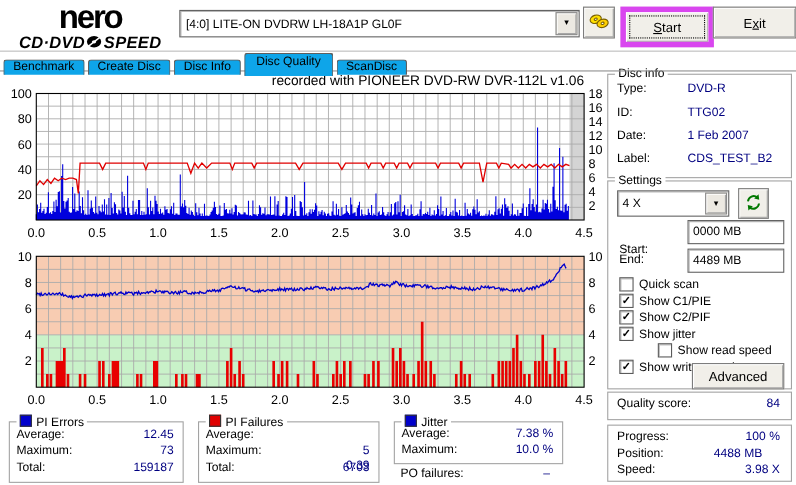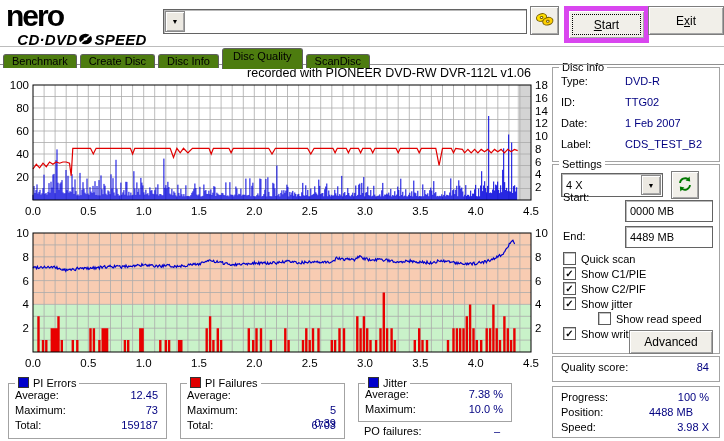--- a/index.html
+++ b/index.html
@@ -1,20 +1,20 @@
 <!DOCTYPE html>
 <html><head>
 <meta charset="utf-8">
 <style>
   html,body{margin:0;padding:0;background:#fff;}
   #win{position:relative;width:724px;height:441px;background:#fff;overflow:hidden;
        font-family:"Liberation Sans",sans-serif;font-size:11px;color:#000;}
   .abs{position:absolute;}
   
-  #logo{left:6px;top:1px;width:152px;line-height:1;}
+  #logo{left:6px;top:1px;width:152px;text-align:center;line-height:1;}
   #logo .l1{font-size:30px;font-weight:800;letter-spacing:-2px;}
   #logo .l2{font-size:15px;font-weight:800;font-style:italic;letter-spacing:.3px;
             display:flex;align-items:center;justify-content:center;gap:1px;margin-top:1px;}
   .sunken{background:#fff;border:1px solid #636363;box-shadow:inset 1px 1px 0 #b9b9b9;}
   #drivebox{left:163px;top:9px;width:362px;height:23px;display:flex;align-items:center;}
   #drivetext{flex:1;padding-left:5px;white-space:nowrap;overflow:hidden;}
   .combobtn{width:18px;height:19px;margin:1px;background:#ece9e2;border:1px solid #8a8a8a;
             box-shadow:inset 1px 1px 0 #fff,inset -1px -1px 0 #a7a7a7;
             display:flex;align-items:center;justify-content:center;font-size:7px;}
   .btn{background:#f1efe9;border:1px solid #7d7d7d;
@@ -23,21 +23,21 @@
   .btn.default{border:5px solid #d946ef;}
   #startbtn{left:564px;top:6px;width:75px;height:27px;position:absolute;}
   #startbtn .focus{position:absolute;left:3px;top:3px;right:3px;bottom:3px;border:1px dotted #000;}
   #exitbtn{left:648px;top:6px;width:74px;height:27px;position:absolute;}
   #discbtn{left:530px;top:6px;width:27px;height:27px;position:absolute;}
   #hsep{left:0;top:46px;width:724px;height:1px;background:#bcbcbc;}
   
   #contentline{left:0;top:64px;width:724px;height:1px;background:#8f8f8f;z-index:1;}
   #tabstrip{left:3px;top:50px;z-index:3;display:flex;align-items:flex-end;}
   .tab{position:relative;margin-right:3px;padding:1px 8px;line-height:11px;height:11px;
-       background:#4d7c0f;border:1px solid #5f5f5f;border-bottom:none;border-radius:3px 3px 0 0;z-index:2;}
+       background:#0ea5e9;border:1px solid #5f5f5f;border-bottom:none;border-radius:3px 3px 0 0;z-index:2;}
   .tab.active{padding:2px 10px 6px;height:12px;z-index:4;top:1px;margin-top:-3px;}
   
   .gbox{position:absolute;border:1px solid #a3a3a3;background:#fff;}
   .gbox .legend{position:absolute;top:-7px;left:6px;background:#fff;padding:0 3px;white-space:nowrap;}
   .sq{display:inline-block;width:9px;height:9px;margin-right:4px;vertical-align:-1px;border:1px solid #333;}
   .rl{position:absolute;white-space:nowrap;}
   .rv{position:absolute;color:#000080;white-space:nowrap;}
   
   .field{position:absolute;background:#fff;border:1px solid #636363;box-shadow:inset 1px 1px 0 #b9b9b9;
          display:flex;align-items:center;padding-left:4px;}
@@ -58,20 +58,21 @@
       <span><svg width="15" height="12" viewBox="0 0 16 13">
             <ellipse cx="8" cy="6.5" rx="7" ry="5.6" fill="#000"></ellipse>
             <ellipse cx="8" cy="6.5" rx="2.1" ry="1.6" fill="#fff"></ellipse>
             <line x1="2" y1="11.2" x2="14" y2="1.8" stroke="#fff" stroke-width="1.5"></line>
           </svg></span>
       <span>SPEED</span>
     </div>
   </div>
 
   <div id="drivebox" class="abs sunken">
+    <div id="drivetext">[4:0]   LITE-ON DVDRW LH-18A1P GL0F</div>
     <div class="combobtn">
         <span>▼</span>
       </div>
   </div>
 
   <div id="discbtn" class="btn">
     <span><svg width="20" height="19" viewBox="0 0 20 19">
       <g transform="rotate(-18 10 9)">
         <ellipse cx="7.2" cy="6.5" rx="5.2" ry="3.7" fill="#ffe000" stroke="#7a6000"></ellipse>
         <ellipse cx="7.2" cy="6.5" rx="1.4" ry="1" fill="#fff" stroke="#7a6000"></ellipse>
@@ -213,21 +214,21 @@
         </span>
     </div>
     <div class="btn" style="position:absolute;left:118px;top:6px;width:26px;height:26px;">
       <span><svg width="16" height="16" viewBox="0 0 16 16">
         <path d="M3 7 A5.2 5.2 0 0 1 11.4 3.4" fill="none" stroke="#007800" stroke-width="1.8"></path>
         <polygon points="12.6,0.6 13.2,5.6 8.6,4.4" fill="#007800"></polygon>
         <path d="M13 9 A5.2 5.2 0 0 1 4.6 12.6" fill="none" stroke="#007800" stroke-width="1.8"></path>
         <polygon points="3.4,15.4 2.8,10.4 7.4,11.6" fill="#007800"></polygon>
           </svg></span>
     </div>
-    <div class="rl" style="left:10px;top:26px;text-align:center;">Start:</div>
+    <div class="rl" style="left:10px;top:56px;text-align:center;">Start:</div>
     <div class="field" style="left:72px;top:35px;width:82px;height:20px;">
         <span>0000 MB</span>
       </div>
     <div class="rl" style="left:10px;top:65px;">End:</div>
     <div class="field" style="left:72px;top:61px;width:82px;height:20px;">
         <span>4489 MB</span>
       </div>
     <div id="checkboxes">
         <div class="cbrow" style="top: 87px;">
           <span class="cb"></span>

